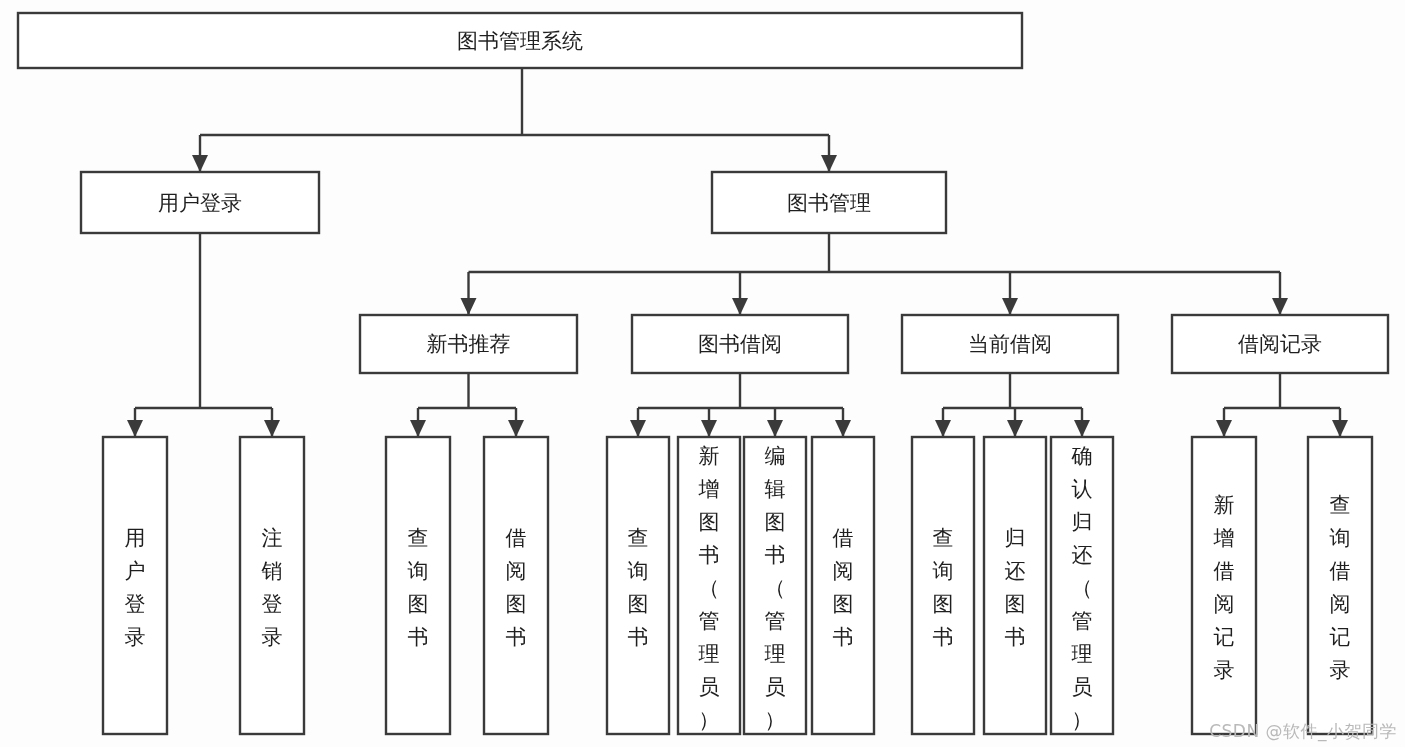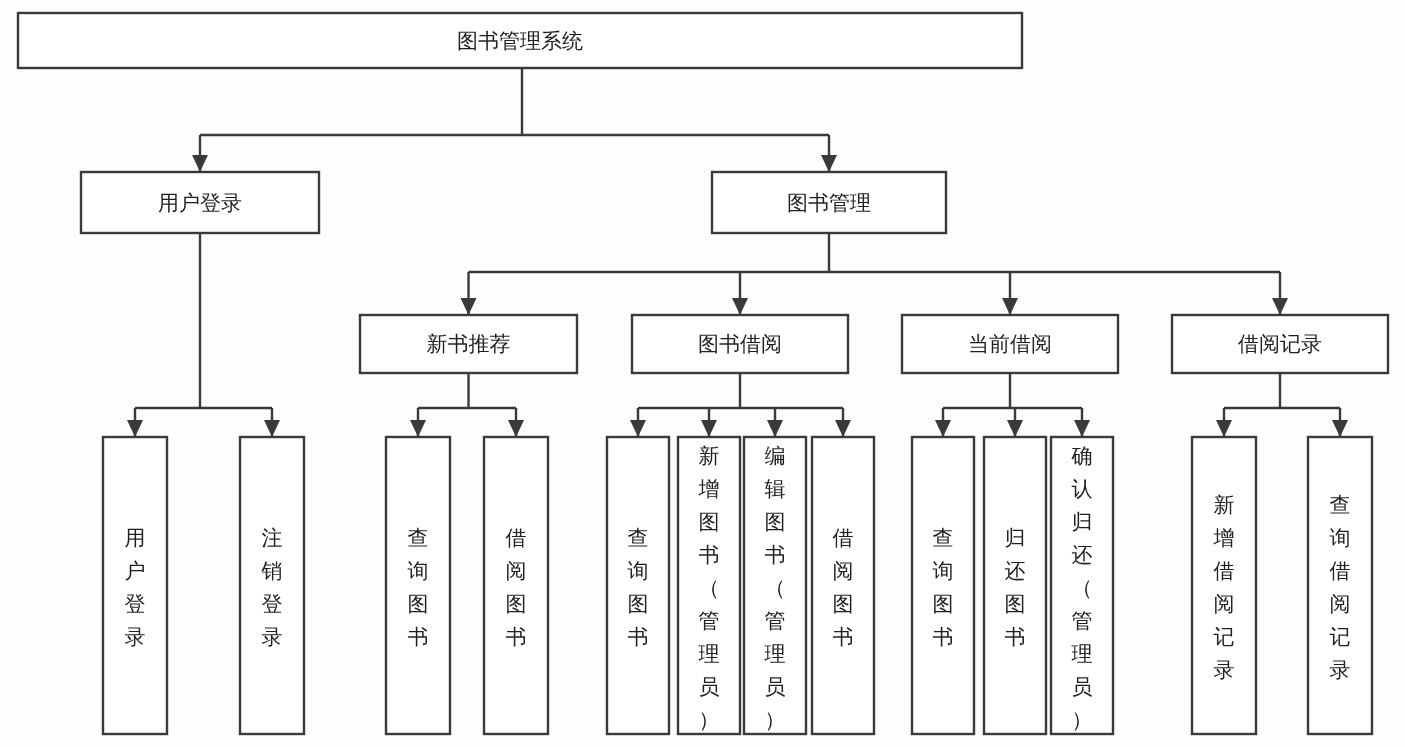--- a/index.html
+++ b/index.html
@@ -204,13 +204,14 @@
         <g>
           <rect x="1192" y="437" width="64" height="297" class="node-box"></rect>
           <text x="1224" class="node-label-v"><tspan x="1224" y="512.24">新</tspan><tspan x="1224" y="545.24">增</tspan><tspan x="1224" y="578.24">借</tspan><tspan x="1224" y="611.24">阅</tspan><tspan x="1224" y="644.24">记</tspan><tspan x="1224" y="677.24">录</tspan></text>
         </g>
         <g>
           <rect x="1308" y="437" width="64" height="297" class="node-box"></rect>
           <text x="1340" class="node-label-v"><tspan x="1340" y="512.24">查</tspan><tspan x="1340" y="545.24">询</tspan><tspan x="1340" y="578.24">借</tspan><tspan x="1340" y="611.24">阅</tspan><tspan x="1340" y="644.24">记</tspan><tspan x="1340" y="677.24">录</tspan></text>
         </g>
       </g>
   </svg>
+  <div class="watermark-text">CSDN @软件_小贺同学</div>
 </div>
 
 </body></html>

